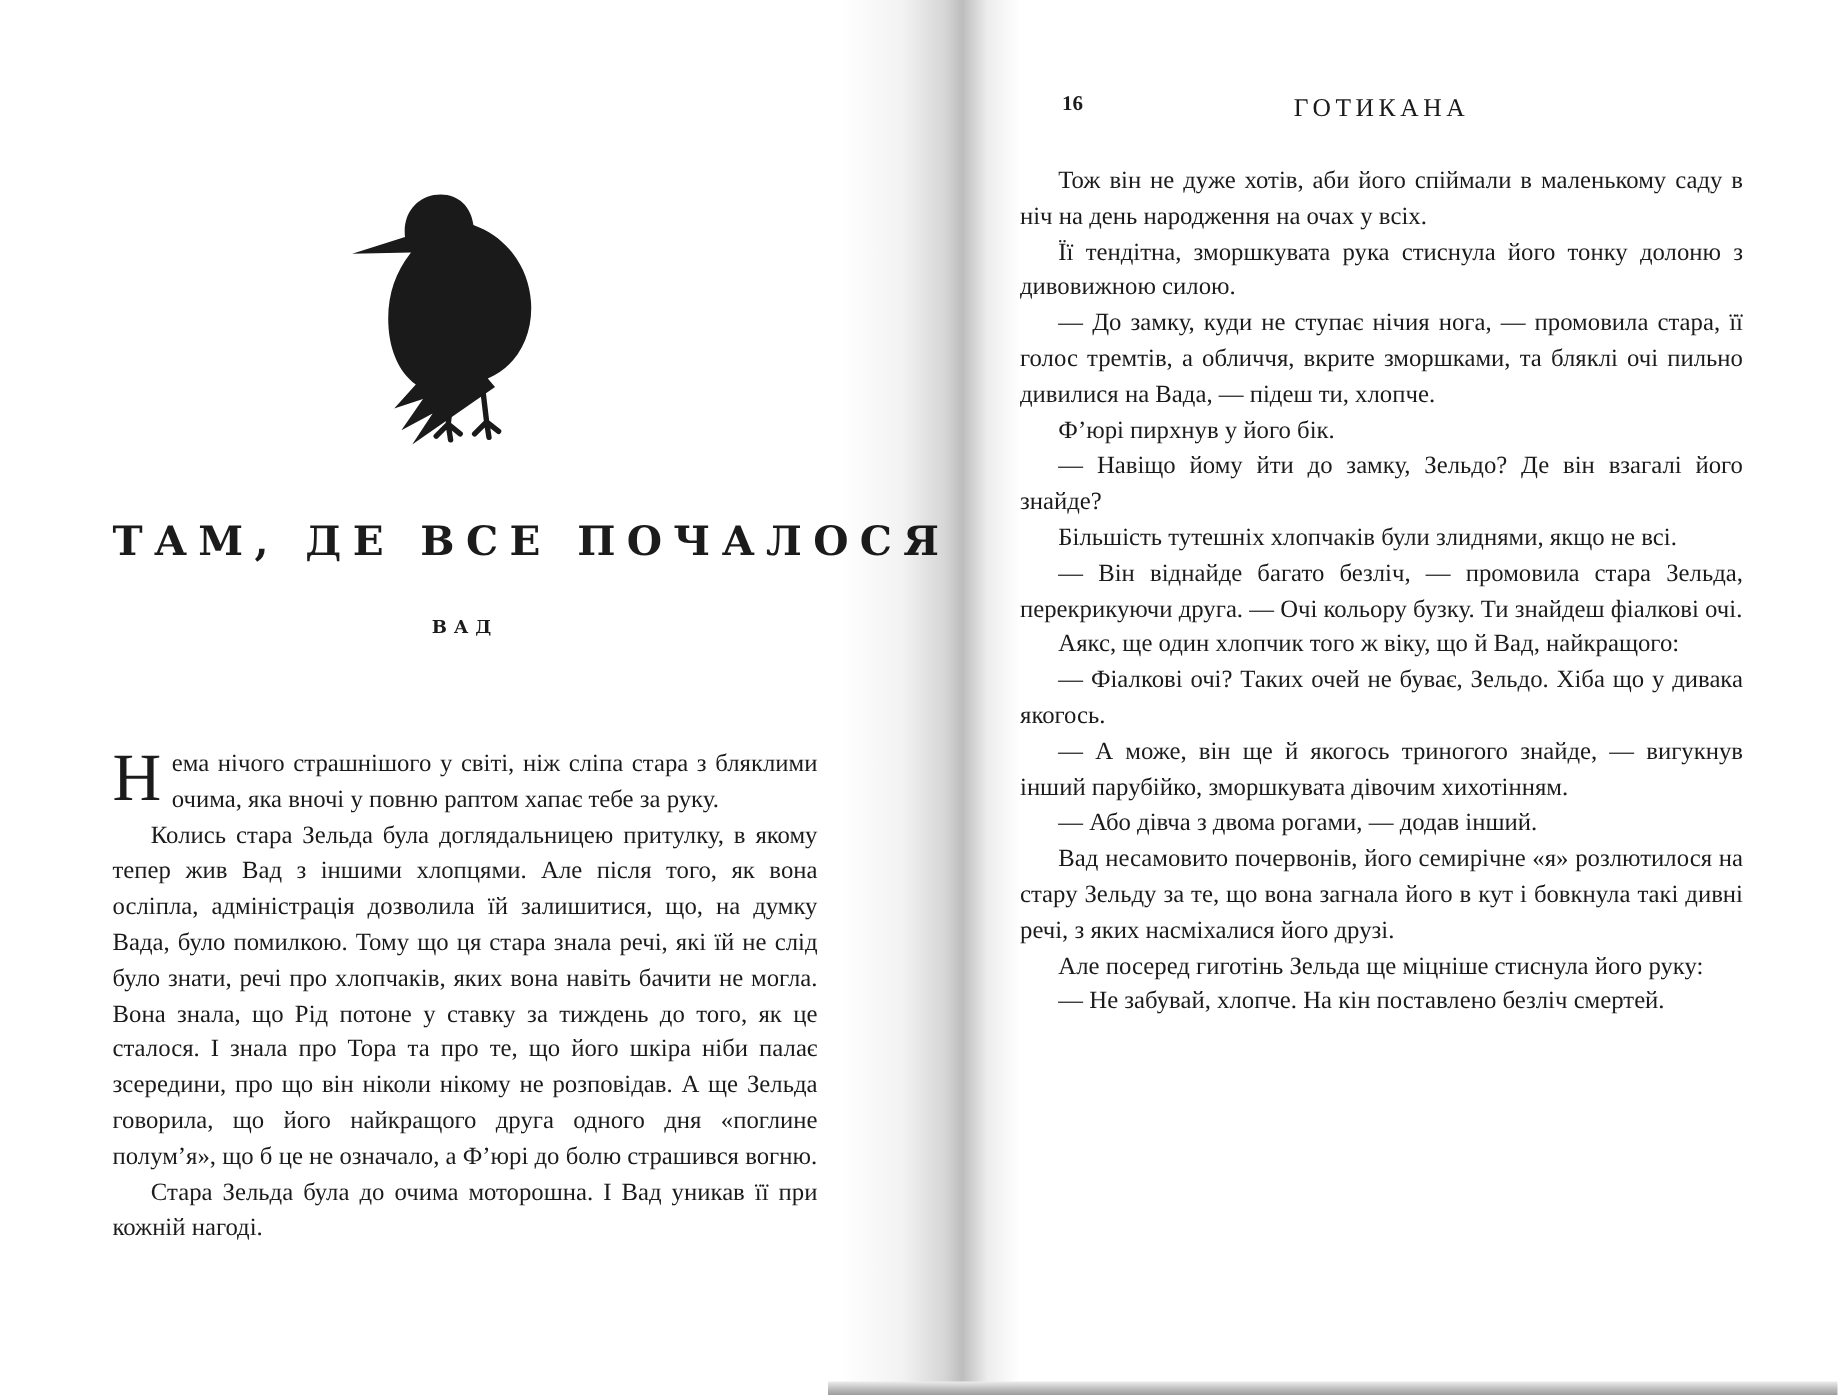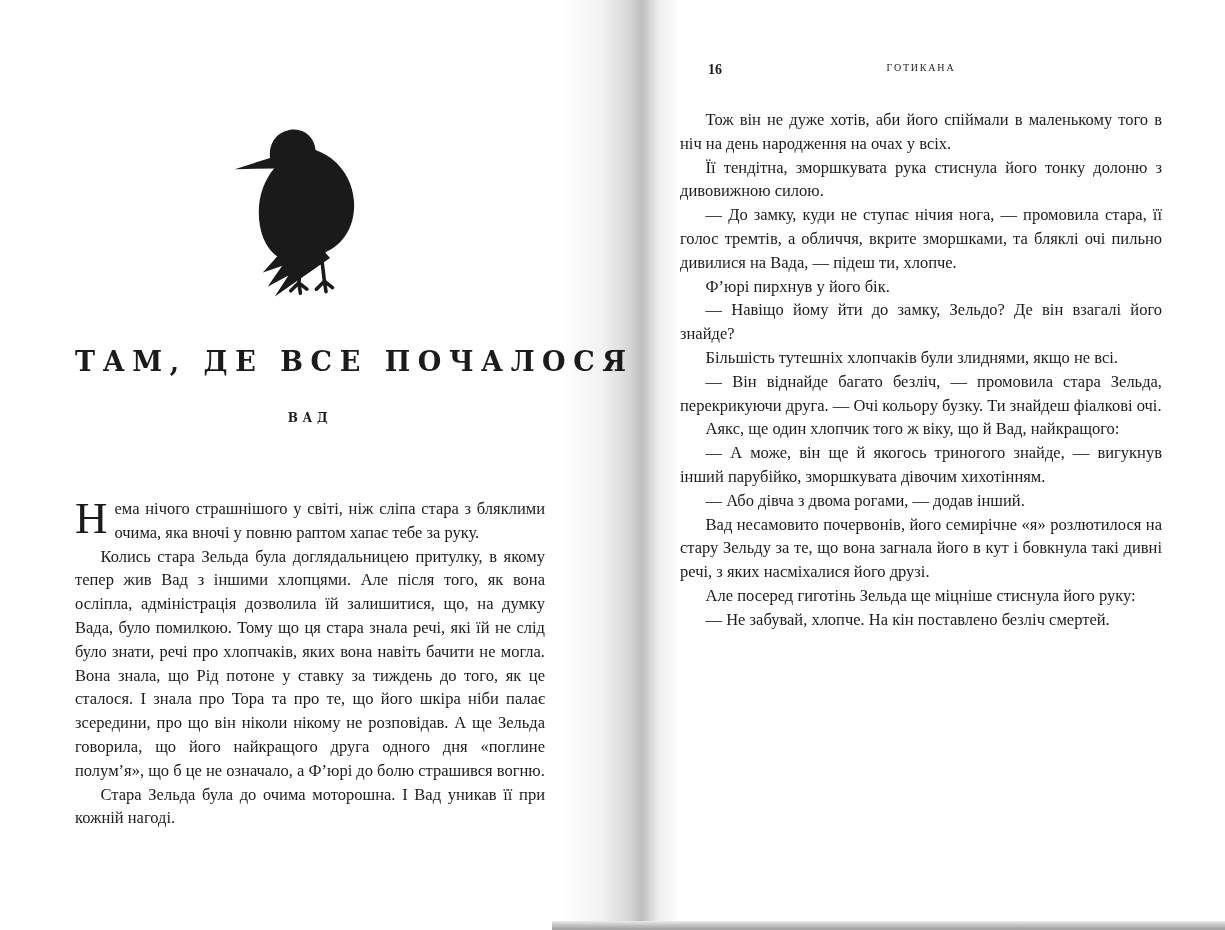--- a/index.html
+++ b/index.html
@@ -51,21 +51,21 @@
     letter-spacing:0.38em;
   }
   .body-left { margin-top:72px; }
 
   
   .page-right { position:absolute; left:680px; top:0; width:482px; }
   .page-header { position:relative; margin-top:62px; height:20px; font-size:14px; }
   .page-number { position:absolute; left:28px; top:0; font-weight:bold; }
   .running-title {
     text-align:center;
-    font-size:10px;
+    font-size:17px;
     letter-spacing:0.18em;
   }
   .body-right { margin-top:26px; }
 
   
   p.para {
     margin:0;
     font-size:16.5px;
     line-height:23.8px;
     text-align:justify;
@@ -107,28 +107,29 @@
         </div>
     </div>
   </div>
 
   <div class="page-right">
     <div class="page-header">
       <span class="page-number">16</span>
       <div class="running-title">ГОТИКАНА</div>
     </div>
     <div class="body-right">
-        <p class="para">Тож він не дуже хотів, аби його спіймали в маленькому того в ніч на день народження на очах у всіх.</p>
+        <p class="para">Тож він не дуже хотів, аби його спіймали в маленькому саду в ніч на день народження на очах у всіх.</p>
         <p class="para">Її тендітна, зморшкувата рука стиснула його тонку долоню з дивовижною силою.</p>
         <p class="para">— До замку, куди не ступає нічия нога, — промовила стара, її голос тремтів, а обличчя, вкрите зморшками, та бляклі очі пильно дивилися на Вада, — підеш ти, хлопче.</p>
         <p class="para">Ф’юрі пирхнув у його бік.</p>
         <p class="para">— Навіщо йому йти до замку, Зельдо? Де він взагалі його знайде?</p>
         <p class="para">Більшість тутешніх хлопчаків були злиднями, якщо не всі.</p>
         <p class="para">— Він віднайде багато безліч, — промовила стара Зельда, перекрикуючи друга. — Очі кольору бузку. Ти знайдеш фіалкові очі.</p>
         <p class="para">Аякс, ще один хлопчик того ж віку, що й Вад, найкращого:</p>
+        <p class="para">— Фіалкові очі? Таких очей не буває, Зельдо. Хіба що у дивака якогось.</p>
         <p class="para">— А може, він ще й якогось триногого знайде, — вигукнув інший парубійко, зморшкувата дівочим хихотінням.</p>
         <p class="para">— Або дівча з двома рогами, — додав інший.</p>
         <p class="para">Вад несамовито почервонів, його семирічне «я» розлютилося на стару Зельду за те, що вона загнала його в кут і бовкнула такі дивні речі, з яких насміхалися його друзі.</p>
         <p class="para">Але посеред гиготінь Зельда ще міцніше стиснула його руку:</p>
         <p class="para">— Не забувай, хлопче. На кін поставлено безліч смертей.</p>
       </div>
   </div>
 
   <div class="gutter"></div>
   <div class="bottom-edge"></div>

